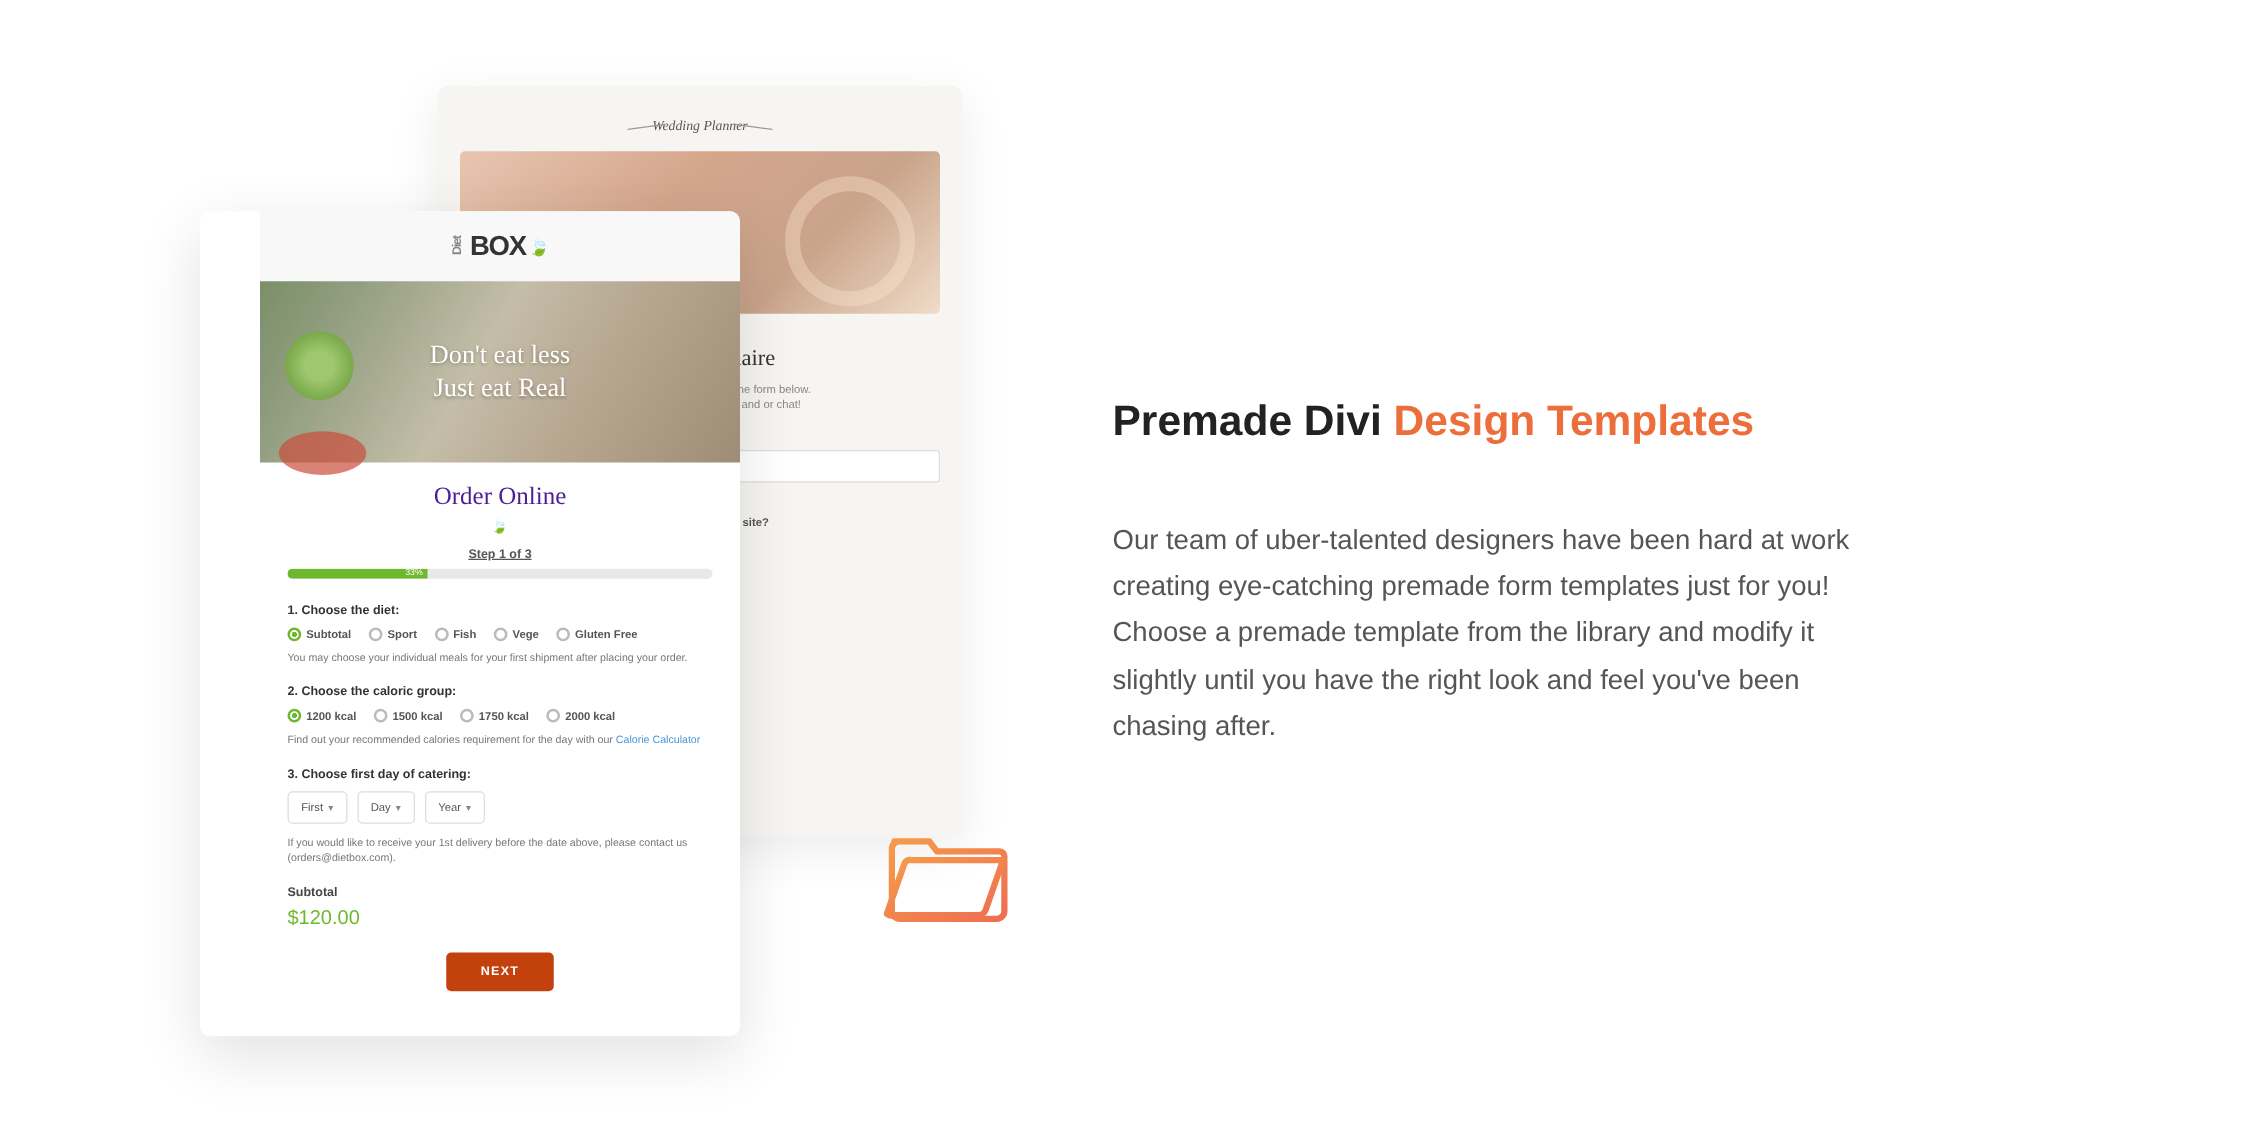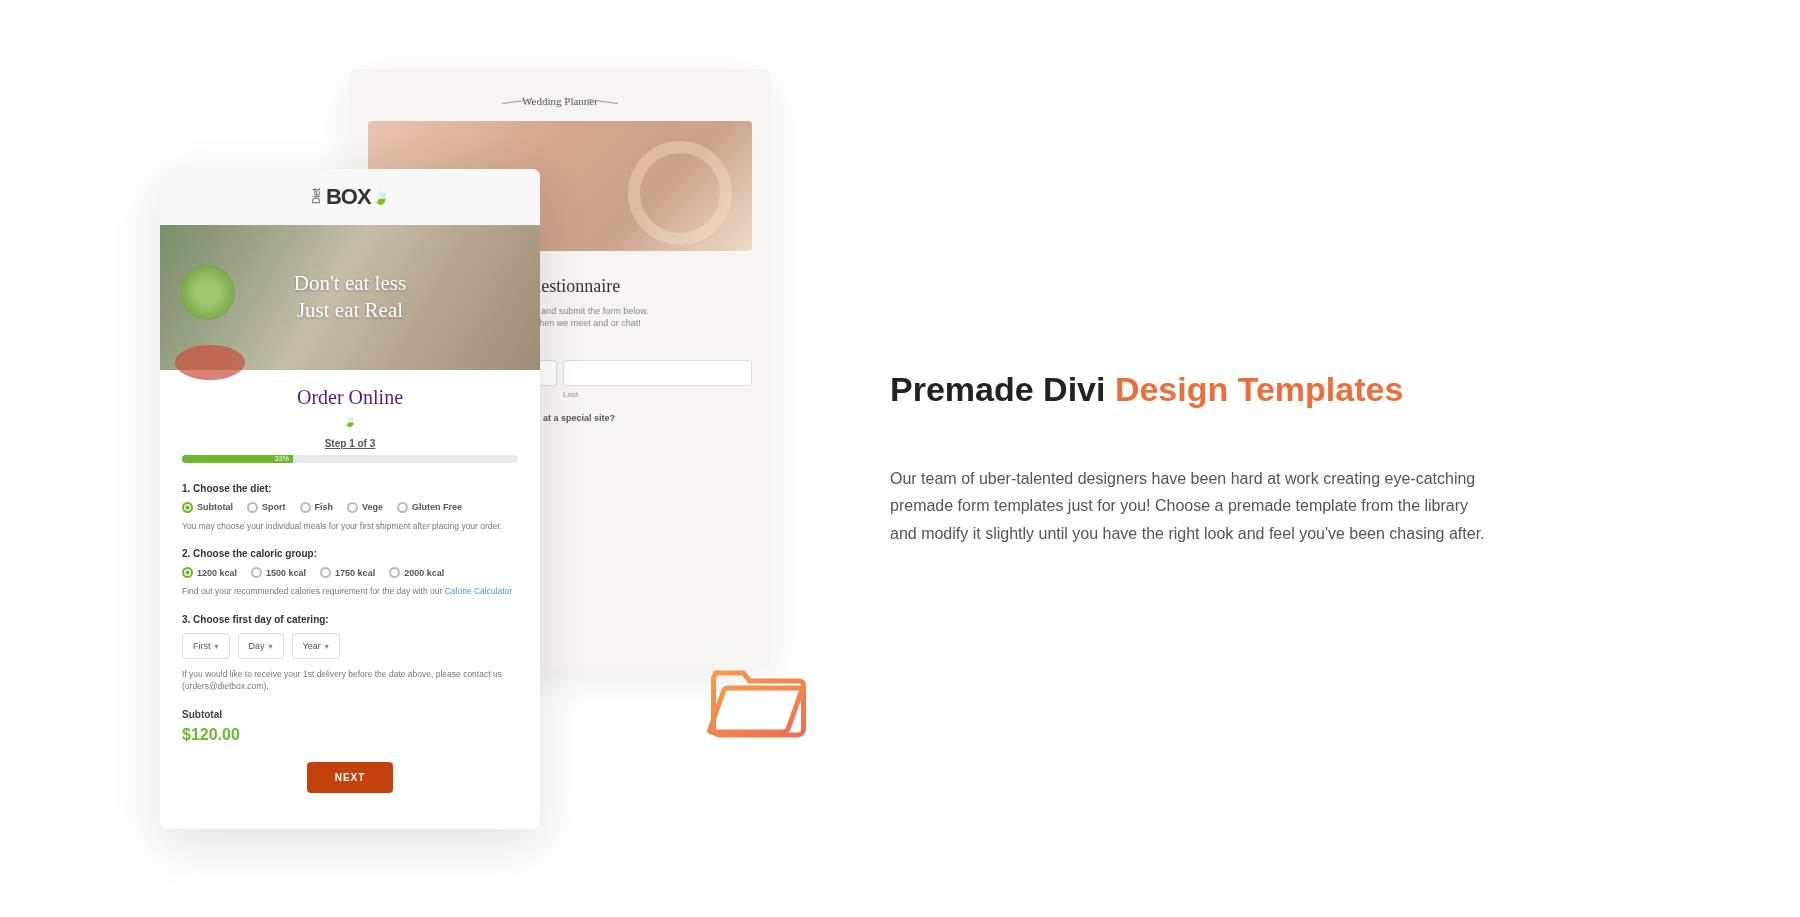--- a/index.html
+++ b/index.html
@@ -4,21 +4,21 @@
 <style>
 * { margin: 0; padding: 0; box-sizing: border-box; }
 body { font-family: -apple-system, BlinkMacSystemFont, 'Segoe UI', Arial, sans-serif; background: #fff; width: 1800px; height: 917px; position: relative; }
 
 .container { display: flex; width: 100%; height: 100%; padding: 30px 160px; align-items: center; }
 .left-panel { position: relative; width: 640px; height: 780px; }
 .right-panel { flex: 1; padding-left: 90px; display: flex; flex-direction: column; justify-content: center; }
 
 
 .wedding-card { position: absolute; top: 0; left: 190px; width: 420px; height: 600px; background: #f7f5f1; border-radius: 8px; box-shadow: 0 10px 40px rgba(0,0,0,0.08); padding: 18px; }
-.wedding-logo { text-align: center; font-size: 11px; color: #555; margin: 8px 0 14px; font-family: cursive; position: relative; }
+.wedding-logo { text-align: center; font-size: 11px; font-style: italic; color: #555; margin: 8px 0 14px; font-family: cursive; position: relative; }
 .wedding-logo::before, .wedding-logo::after { content: ''; position: absolute; width: 30px; height: 1px; background: #999; top: 50%; }
 .wedding-logo::before { left: 35%; transform: rotate(-8deg); }
 .wedding-logo::after { right: 35%; transform: rotate(8deg); }
 .wedding-hero { height: 130px; background: linear-gradient(135deg, #e8c5b0 0%, #d4a68c 40%, #c9a38a 70%, #f0dcc8 100%); border-radius: 4px; display: flex; align-items: center; padding-left: 20px; position: relative; overflow: hidden; }
 .wedding-hero::after { content: ''; position: absolute; right: 20px; top: 20px; width: 80px; height: 80px; border-radius: 50%; border: 12px solid rgba(255,235,210,0.35); }
 .wedding-hero-text { color: #fff; font-size: 24px; font-family: Georgia, serif; letter-spacing: 1px; }
 .wed-section-title { font-family: cursive; font-size: 18px; color: #333; margin: 24px 0 8px; text-align: center; }
 .wed-desc { font-size: 9px; color: #888; text-align: center; line-height: 1.4; margin-bottom: 16px; }
 .wed-label { font-size: 9px; color: #666; margin-bottom: 4px; display: block; }
 .wed-row { display: flex; gap: 6px; margin-bottom: 4px; }
@@ -27,21 +27,21 @@
 .wed-q { font-size: 9px; color: #555; font-weight: 600; margin: 14px 0 6px; }
 .wed-radio-row { display: flex; gap: 18px; font-size: 9px; color: #777; }
 .wed-radio { display: inline-flex; align-items: center; gap: 4px; }
 .wed-radio::before { content: ''; width: 10px; height: 10px; border-radius: 50%; border: 1px solid #bbb; display: inline-block; }
 .wed-checks { display: grid; grid-template-columns: 1fr 1fr; gap: 10px 20px; margin-top: 14px; font-size: 9px; color: #888; }
 .wed-check { display: flex; align-items: center; gap: 6px; }
 .wed-check::before { content: ''; width: 11px; height: 11px; border: 1px solid #ccc; border-radius: 2px; background: #f5f5f5; }
 .wed-send { display: inline-block; margin-top: 18px; padding: 6px 18px; background: #c49a88; color: #fff; font-size: 9px; border-radius: 3px; }
 
 
-.diet-card { position: absolute; top: 100px; left: 0; width: 380px; height: 660px; background: #fff; border-radius: 8px; box-shadow: 0 15px 50px rgba(0,0,0,0.12); overflow: hidden; }
+.diet-card { position: absolute; top: 100px; left: 0; width: 432px; height: 660px; background: #fff; border-radius: 8px; box-shadow: 0 15px 50px rgba(0,0,0,0.12); overflow: hidden; padding-left: 48px; }
 .diet-topbar { height: 56px; background: #f8f8f8; display: flex; align-items: center; justify-content: center; }
 .diet-logo { font-size: 22px; font-weight: 900; color: #333; letter-spacing: -1px; display: flex; align-items: center; gap: 2px; }
 .diet-logo-leaf { color: #6eb82e; font-size: 14px; }
 .diet-logo-diet { font-size: 10px; color: #888; writing-mode: vertical-rl; transform: rotate(180deg); margin-right: 2px; }
 .diet-hero { height: 145px; background: linear-gradient(120deg, #7a8f6a 0%, #8f9c7d 15%, #c4bda8 45%, #b5a48e 70%, #9e8d76 100%); position: relative; display: flex; align-items: center; justify-content: center; flex-direction: column; }
 .diet-hero::before { content: ''; position: absolute; left: 20px; top: 40px; width: 55px; height: 55px; border-radius: 50%; background: radial-gradient(circle, #9ec76e 30%, #7aa84a 70%); }
 .diet-hero::after { content: ''; position: absolute; left: 15px; bottom: -10px; width: 70px; height: 35px; border-radius: 50%; background: #c94d3a; opacity: 0.7; }
 .diet-hero-text { color: #fff; font-size: 21px; font-family: cursive; text-align: center; line-height: 1.3; text-shadow: 0 1px 3px rgba(0,0,0,0.3); position: relative; z-index: 2; }
 .diet-body { padding: 16px 22px; }
 .diet-title { font-family: Liberation Serif, serif; font-size: 20px; color: #4c1d95; text-align: center; margin-bottom: 6px; }
@@ -54,31 +54,31 @@
 .diet-radios { display: flex; gap: 14px; flex-wrap: wrap; margin-bottom: 8px; }
 .diet-radio { display: inline-flex; align-items: center; gap: 4px; font-size: 9px; color: #555; font-weight: 600; }
 .diet-radio-dot { width: 11px; height: 11px; border-radius: 50%; border: 2px solid #bbb; }
 .diet-radio-dot.checked { border-color: #6eb82e; background: radial-gradient(circle, #6eb82e 40%, transparent 45%); }
 .diet-hint { font-size: 8.5px; color: #777; margin-bottom: 16px; line-height: 1.4; }
 .diet-link { color: #4a97d8; }
 .diet-selects { display: flex; gap: 8px; margin-bottom: 10px; }
 .diet-select { border: 1px solid #ddd; border-radius: 4px; padding: 7px 10px; font-size: 9px; color: #555; display: flex; align-items: center; gap: 4px; }
 .diet-select::after { content: '▾'; font-size: 8px; color: #888; }
 .diet-subtotal-label { font-size: 10px; font-weight: 700; color: #444; margin-top: 14px; margin-bottom: 6px; }
-.diet-price { font-size: 16px; font-weight: 700; color: #6eb82e; }
+.diet-price { font-size: 16px; font-weight: 400; color: #6eb82e; }
 .diet-next { display: block; margin: 18px auto 0; padding: 10px 28px; background: #c2410c; color: #fff; font-size: 10px; font-weight: 700; letter-spacing: 1px; border-radius: 4px; border: none; }
 
 
 .folder-icon { position: absolute; bottom: 110px; right: -10px; width: 105px; height: 80px; }
 .folder-icon svg { width: 100%; height: 100%; }
 
 
 .heading { font-size: 34px; font-weight: 700; color: #222; margin-bottom: 56px; }
 .heading-accent { color: #ec6e3b; }
-.desc-text { font-size: 16px; color: #555; line-height: 1.7; max-width: 600px; }
+.desc-text { font-size: 22px; color: #555; line-height: 1.7; max-width: 600px; }
 </style>
 </head>
 <body>
 
 <div class="container">
   <div class="left-panel">
 
     <div class="wedding-card">
       <div class="wedding-logo">Wedding Planner</div>
       <div class="wedding-hero">

